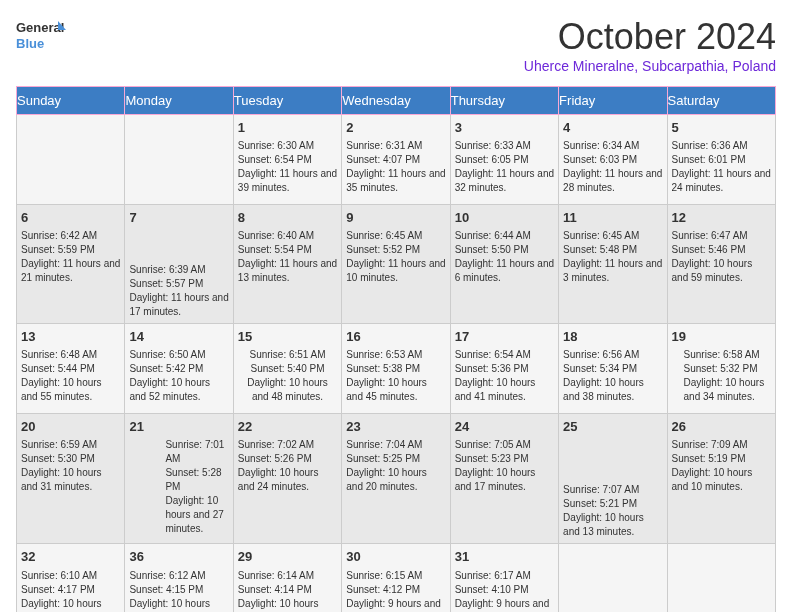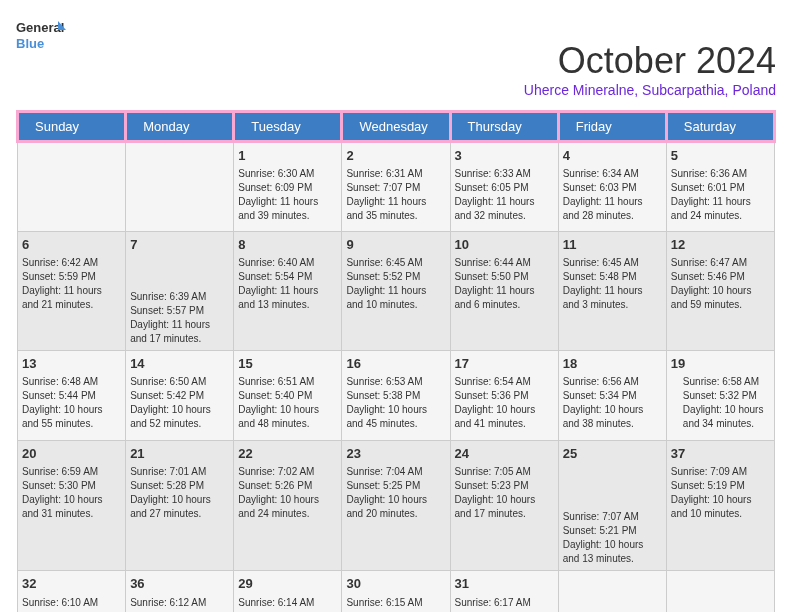--- a/index.html
+++ b/index.html
@@ -16,44 +16,43 @@
       align-items: flex-start;
       margin-bottom: 12px;
     }
     .logo {
       display: flex;
       align-items: center;
       gap: 4px;
     }
     .title-section {
       text-align: right;
-      margin-top: 24px;
     }
     .month-title {
       font-size: 36px;
       font-weight: 300;
       color: #333;
     }
     .subtitle {
       font-size: 14px;
       color: #6d28d9;
     }
     table {
       width: 100%;
       border-collapse: collapse;
       font-size: 11px;
     }
     thead th {
       background-color: #3c7dc4;
       color: #fff;
-      padding: 6px 16px;
+      padding: 6px 0;
       text-align: left;
       font-size: 13px;
       font-weight: normal;
-      border: 3px solid #f9a8d4;
+      border: 1px solid #f9a8d4;
     }
     tbody td {
       border: 1px solid #ccc;
       vertical-align: top;
       padding: 4px;
       width: calc(100% / 7);
       min-height: 80px;
       height: 90px;
       color: #333;
       line-height: 1.4;
@@ -106,27 +105,27 @@
         <th>Saturday</th>
       </tr>
   </thead>
   <tbody id="calendar-body">
   <tr>
         <td class="empty"></td>
         <td class="empty"></td>
         <td>
           <div class="day-number">1</div>
           <div class="day-info" style="white-space: pre-line;">Sunrise: 6:30 AM
-Sunset: 6:09 PM
+Sunset: 6:54 PM
 Daylight: 11 hours and 39 minutes.</div>
         </td>
         <td>
           <div class="day-number">2</div>
           <div class="day-info" style="white-space: pre-line;">Sunrise: 6:31 AM
-Sunset: 7:07 PM
+Sunset: 4:07 PM
 Daylight: 11 hours and 35 minutes.</div>
         </td>
         <td>
           <div class="day-number">3</div>
           <div class="day-info" style="white-space: pre-line;">Sunrise: 6:33 AM
 Sunset: 6:05 PM
 Daylight: 11 hours and 32 minutes.</div>
         </td>
         <td>
           <div class="day-number">4</div>
@@ -193,21 +192,21 @@
 Daylight: 10 hours and 55 minutes.</div>
         </td>
         <td>
           <div class="day-number">14</div>
           <div class="day-info" style="white-space: pre-line;">Sunrise: 6:50 AM
 Sunset: 5:42 PM
 Daylight: 10 hours and 52 minutes.</div>
         </td>
         <td>
           <div class="day-number">15</div>
-          <div class="day-info" style="white-space: pre-line;">Sunrise: 6:51 AM
+          <div class="day-info" style="white-space: pre-line; text-align: center;">Sunrise: 6:51 AM
 Sunset: 5:40 PM
 Daylight: 10 hours and 48 minutes.</div>
         </td>
         <td>
           <div class="day-number">16</div>
           <div class="day-info" style="white-space: pre-line;">Sunrise: 6:53 AM
 Sunset: 5:38 PM
 Daylight: 10 hours and 45 minutes.</div>
         </td>
         <td>
@@ -231,21 +230,21 @@
       </tr>
       <tr>
         <td>
           <div class="day-number">20</div>
           <div class="day-info" style="white-space: pre-line;">Sunrise: 6:59 AM
 Sunset: 5:30 PM
 Daylight: 10 hours and 31 minutes.</div>
         </td>
         <td>
           <div class="day-number">21</div>
-          <div class="day-info" style="white-space: pre-line;">Sunrise: 7:01 AM
+          <div class="day-info" style="white-space: pre-line; margin-left: 36px;">Sunrise: 7:01 AM
 Sunset: 5:28 PM
 Daylight: 10 hours and 27 minutes.</div>
         </td>
         <td>
           <div class="day-number">22</div>
           <div class="day-info" style="white-space: pre-line;">Sunrise: 7:02 AM
 Sunset: 5:26 PM
 Daylight: 10 hours and 24 minutes.</div>
         </td>
         <td>
@@ -260,21 +259,21 @@
 Sunset: 5:23 PM
 Daylight: 10 hours and 17 minutes.</div>
         </td>
         <td>
           <div class="day-number">25</div>
           <div class="day-info" style="white-space: pre-line; margin-top: 47px;">Sunrise: 7:07 AM
 Sunset: 5:21 PM
 Daylight: 10 hours and 13 minutes.</div>
         </td>
         <td>
-          <div class="day-number">37</div>
+          <div class="day-number">26</div>
           <div class="day-info" style="white-space: pre-line;">Sunrise: 7:09 AM
 Sunset: 5:19 PM
 Daylight: 10 hours and 10 minutes.</div>
         </td>
       </tr>
       <tr>
         <td>
           <div class="day-number">32</div>
           <div class="day-info" style="white-space: pre-line;">Sunrise: 6:10 AM
 Sunset: 4:17 PM

